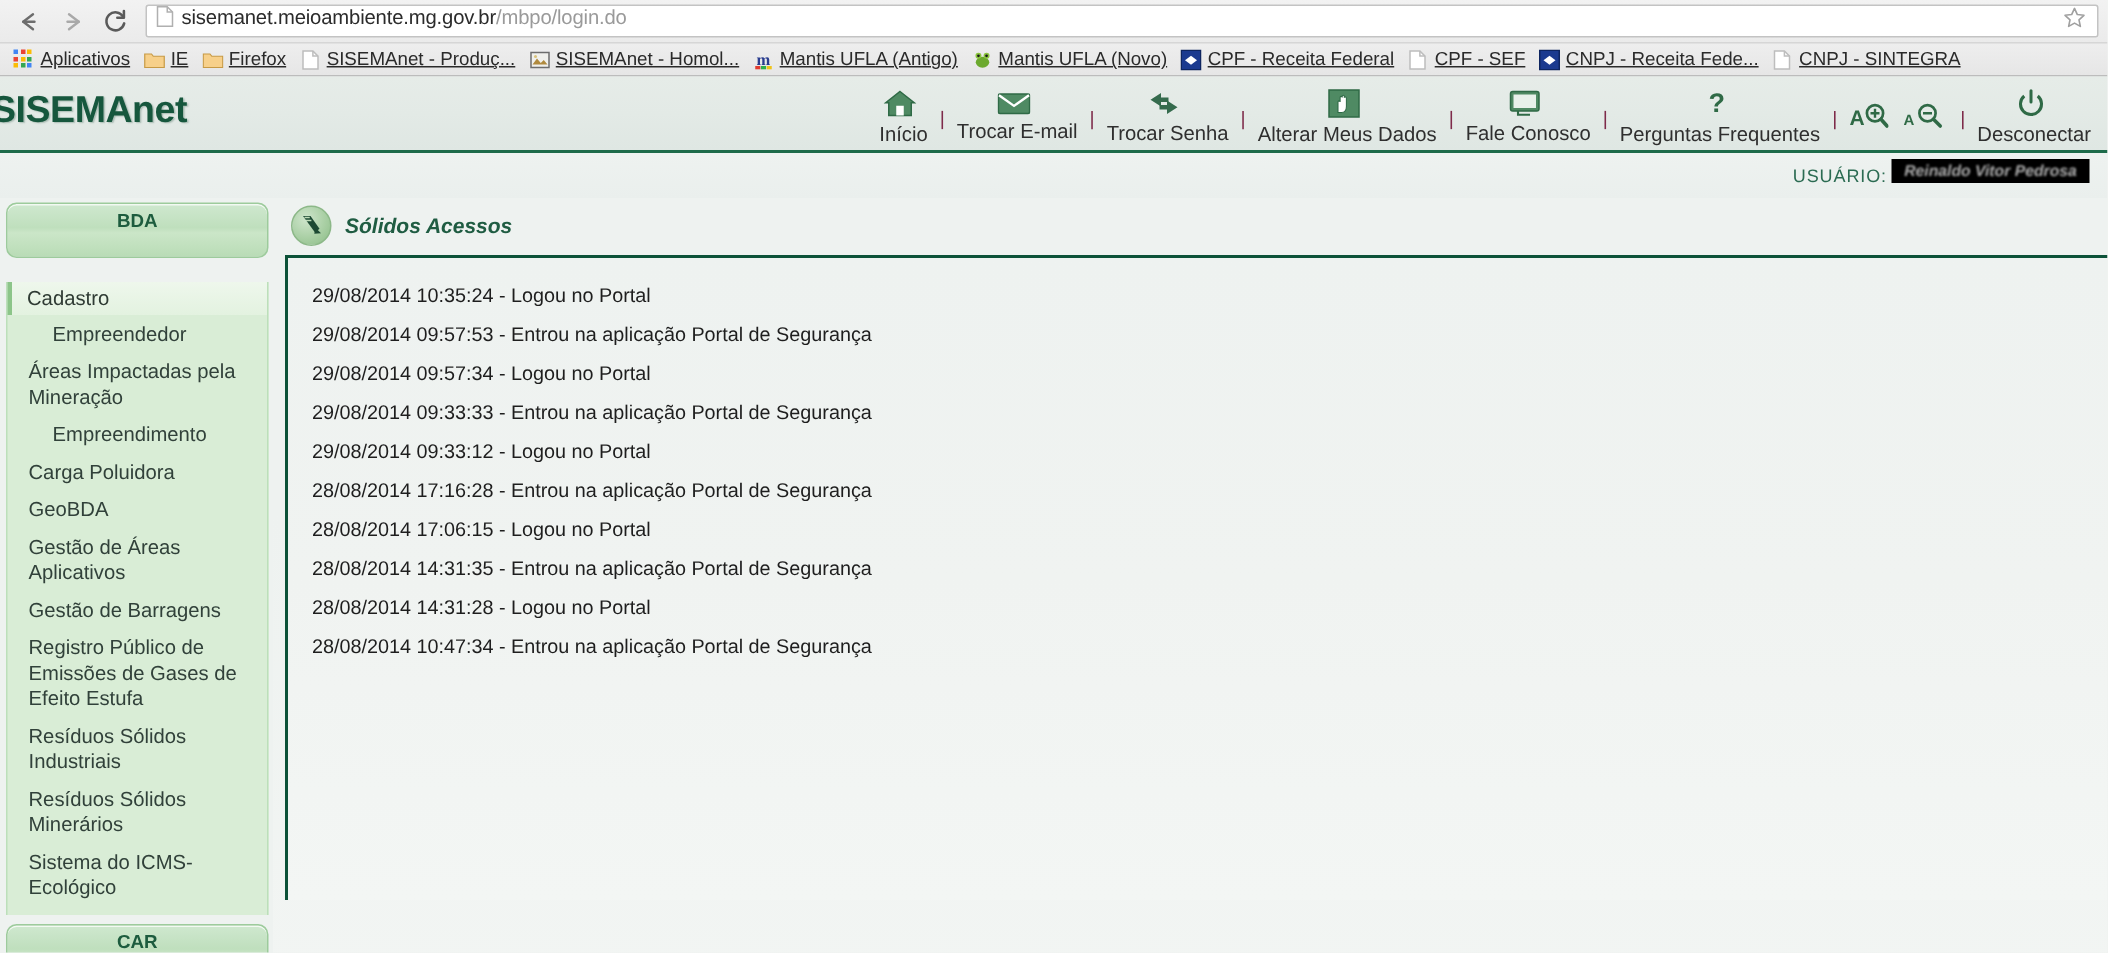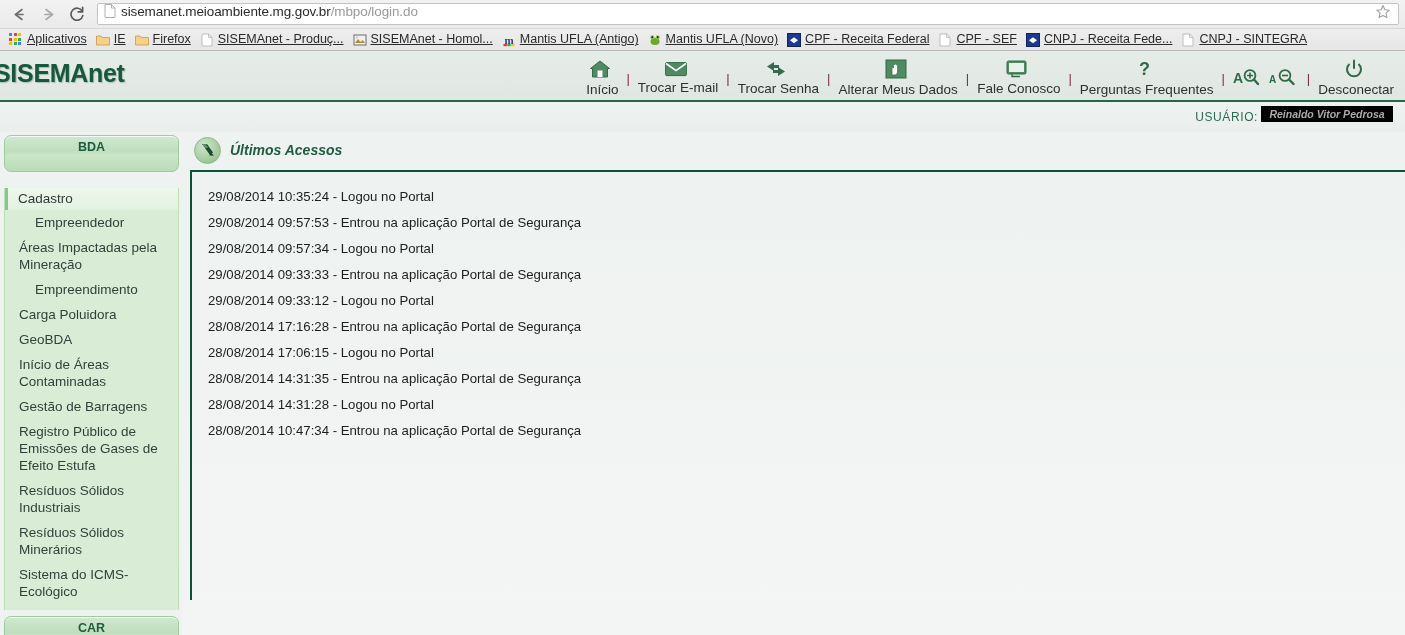--- a/index.html
+++ b/index.html
@@ -549,21 +549,21 @@
 
     <div class="menu-btn">BDA</div>
 
     <div id="bda-panel">
       <div class="sb-section">Cadastro</div>
       <div class="sb-link indent">Empreendedor</div>
       <div class="sb-link">Áreas Impactadas pela Mineração</div>
       <div class="sb-link indent">Empreendimento</div>
       <div class="sb-link">Carga Poluidora</div>
       <div class="sb-link">GeoBDA</div>
-      <div class="sb-link">Início de Áreas Contaminadas</div>
+      <div class="sb-link">Gestão de Áreas Aplicativos</div>
       <div class="sb-link">Gestão de Barragens</div>
       <div class="sb-link">Registro Público de Emissões de Gases de Efeito Estufa</div>
       <div class="sb-link">Resíduos Sólidos Industriais</div>
       <div class="sb-link">Resíduos Sólidos Minerários</div>
       <div class="sb-link">Sistema do ICMS-Ecológico</div>
     </div>
 
     <div id="lower-buttons">
       <div class="menu-btn">CAR</div>
       <div class="menu-btn">InfoHidro</div>
@@ -575,21 +575,21 @@
 
     <div id="content-title-row">
       <span id="acessos-icon">
         <svg width="18" height="18" viewBox="0 0 18 18">
             <path d="M3 3 L8 3 L14 11.5 L11 14 Z" fill="#1d4a33"></path>
             <path d="M11.5 11 L15 14.5 L10.5 14.8 Z" fill="#1d4a33"></path>
             <path d="M4 4 L7.5 4" stroke="#bcd9b6" stroke-width="0.9"></path>
             <path d="M5 6 L8.6 6" stroke="#bcd9b6" stroke-width="0.9"></path>
           </svg>
       </span>
-      <span id="content-title">Últimos Acessos</span>
+      <span id="content-title">Sólidos Acessos</span>
     </div>
 
     <div id="log-box">
       <div class="log-row">29/08/2014 10:35:24 - Logou no Portal</div>
       <div class="log-row">29/08/2014 09:57:53 - Entrou na aplicação Portal de Segurança</div>
       <div class="log-row">29/08/2014 09:57:34 - Logou no Portal</div>
       <div class="log-row">29/08/2014 09:33:33 - Entrou na aplicação Portal de Segurança</div>
       <div class="log-row">29/08/2014 09:33:12 - Logou no Portal</div>
       <div class="log-row">28/08/2014 17:16:28 - Entrou na aplicação Portal de Segurança</div>
       <div class="log-row">28/08/2014 17:06:15 - Logou no Portal</div>

